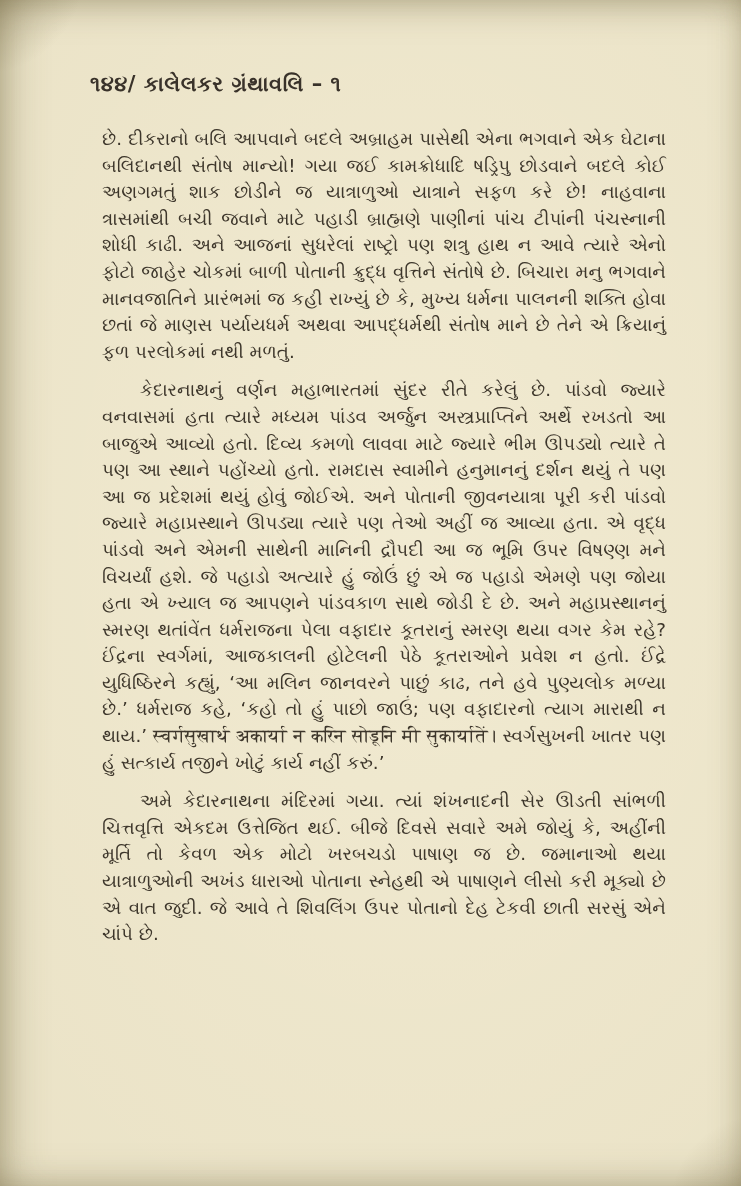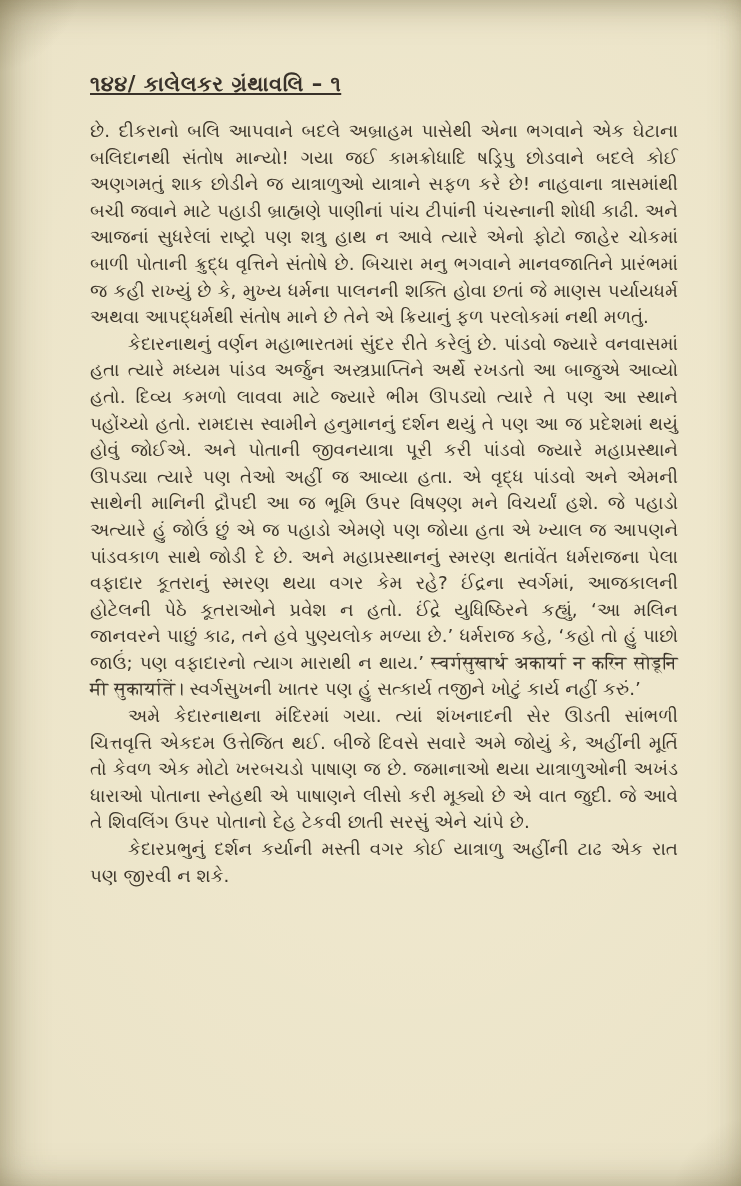--- a/index.html
+++ b/index.html
@@ -40,26 +40,25 @@
     position: absolute;
     left: 90px;
     top: 72px;
     width: 588px;
     color: #3d362b;
   }
   .running-header {
     font-size: 21px;
     font-weight: bold;
     letter-spacing: 0.5px;
-    margin-bottom: 22px;
+    margin-bottom: 30px;
     color: #39322a;
-    text-decoration: underline;
   }
   .body-text p {
-    margin: 0;
+    margin: 12px;
     font-size: 18.3px;
     line-height: 26.6px;
     text-align: justify;
     text-justify: inter-word;
     color: #3d362b;
   }
   .body-text p.indent {
     text-indent: 38px;
   }
 </style>
@@ -67,16 +66,15 @@
 <body>
 
 <div class="page">
   <div class="content">
     <div class="running-header">૧૪૪/ કાલેલકર ગ્રંથાવલિ – ૧</div>
     <div class="body-text">
 
     <p>છે. દીકરાનો બલિ આપવાને બદલે અબ્રાહમ પાસેથી એના ભગવાને એક ઘેટાના બલિદાનથી સંતોષ માન્યો! ગયા જઈ કામક્રોધાદિ ષડ્રિપુ છોડવાને બદલે કોઈ અણગમતું શાક છોડીને જ યાત્રાળુઓ યાત્રાને સફળ કરે છે! નાહવાના ત્રાસમાંથી બચી જવાને માટે પહાડી બ્રાહ્મણે પાણીનાં પાંચ ટીપાંની પંચસ્નાની શોધી કાઢી. અને આજનાં સુધરેલાં રાષ્ટ્રો પણ શત્રુ હાથ ન આવે ત્યારે એનો ફોટો જાહેર ચોકમાં બાળી પોતાની ક્રુદ્ધ વૃત્તિને સંતોષે છે. બિચારા મનુ ભગવાને માનવજાતિને પ્રારંભમાં જ કહી રાખ્યું છે કે, મુખ્ય ધર્મના પાલનની શક્તિ હોવા છતાં જે માણસ પર્યાયધર્મ અથવા આપદ્ધર્મથી સંતોષ માને છે તેને એ ક્રિયાનું ફળ પરલોકમાં નથી મળતું.</p>
         <p class="indent">કેદારનાથનું વર્ણન મહાભારતમાં સુંદર રીતે કરેલું છે. પાંડવો જ્યારે વનવાસમાં હતા ત્યારે મધ્યમ પાંડવ અર્જુન અસ્ત્રપ્રાપ્તિને અર્થે રખડતો આ બાજુએ આવ્યો હતો. દિવ્ય કમળો લાવવા માટે જ્યારે ભીમ ઊપડ્યો ત્યારે તે પણ આ સ્થાને પહોંચ્યો હતો. રામદાસ સ્વામીને હનુમાનનું દર્શન થયું તે પણ આ જ પ્રદેશમાં થયું હોવું જોઈએ. અને પોતાની જીવનયાત્રા પૂરી કરી પાંડવો જ્યારે મહાપ્રસ્થાને ઊપડ્યા ત્યારે પણ તેઓ અહીં જ આવ્યા હતા. એ વૃદ્ધ પાંડવો અને એમની સાથેની માનિની દ્રૌપદી આ જ ભૂમિ ઉપર વિષણ્ણ મને વિચર્યાં હશે. જે પહાડો અત્યારે હું જોઉં છું એ જ પહાડો એમણે પણ જોયા હતા એ ખ્યાલ જ આપણને પાંડવકાળ સાથે જોડી દે છે. અને મહાપ્રસ્થાનનું સ્મરણ થતાંવેંત ધર્મરાજના પેલા વફાદાર કૂતરાનું સ્મરણ થયા વગર કેમ રહે? ઈંદ્રના સ્વર્ગમાં, આજકાલની હોટેલની પેઠે કૂતરાઓને પ્રવેશ ન હતો. ઈંદ્રે યુધિષ્ઠિરને કહ્યું, ‘આ મલિન જાનવરને પાછું કાઢ, તને હવે પુણ્યલોક મળ્યા છે.’ ધર્મરાજ કહે, ‘કહો તો હું પાછો જાઉં; પણ વફાદારનો ત્યાગ મારાથી ન થાય.’ स्वर्गसुखार्थ अकार्या न करिन सोडूनि मी सुकार्यातें। સ્વર્ગસુખની ખાતર પણ હું સત્કાર્ય તજીને ખોટું કાર્ય નહીં કરું.’</p>
         <p class="indent">અમે કેદારનાથના મંદિરમાં ગયા. ત્યાં શંખનાદની સેર ઊડતી સાંભળી ચિત્તવૃત્તિ એકદમ ઉત્તેજિત થઈ. બીજે દિવસે સવારે અમે જોયું કે, અહીંની મૂર્તિ તો કેવળ એક મોટો ખરબચડો પાષાણ જ છે. જમાનાઓ થયા યાત્રાળુઓની અખંડ ધારાઓ પોતાના સ્નેહથી એ પાષાણને લીસો કરી મૂક્યો છે એ વાત જુદી. જે આવે તે શિવલિંગ ઉપર પોતાનો દેહ ટેકવી છાતી સરસું એને ચાંપે છે.</p>
-        <p class="indent">કેદારપ્રભુનું દર્શન કર્યાની મસ્તી વગર કોઈ યાત્રાળુ અહીંની ટાઢ એક રાત પણ જીરવી ન શકે.</p>
       </div>
   </div>
 </div>
 
 </body></html>

